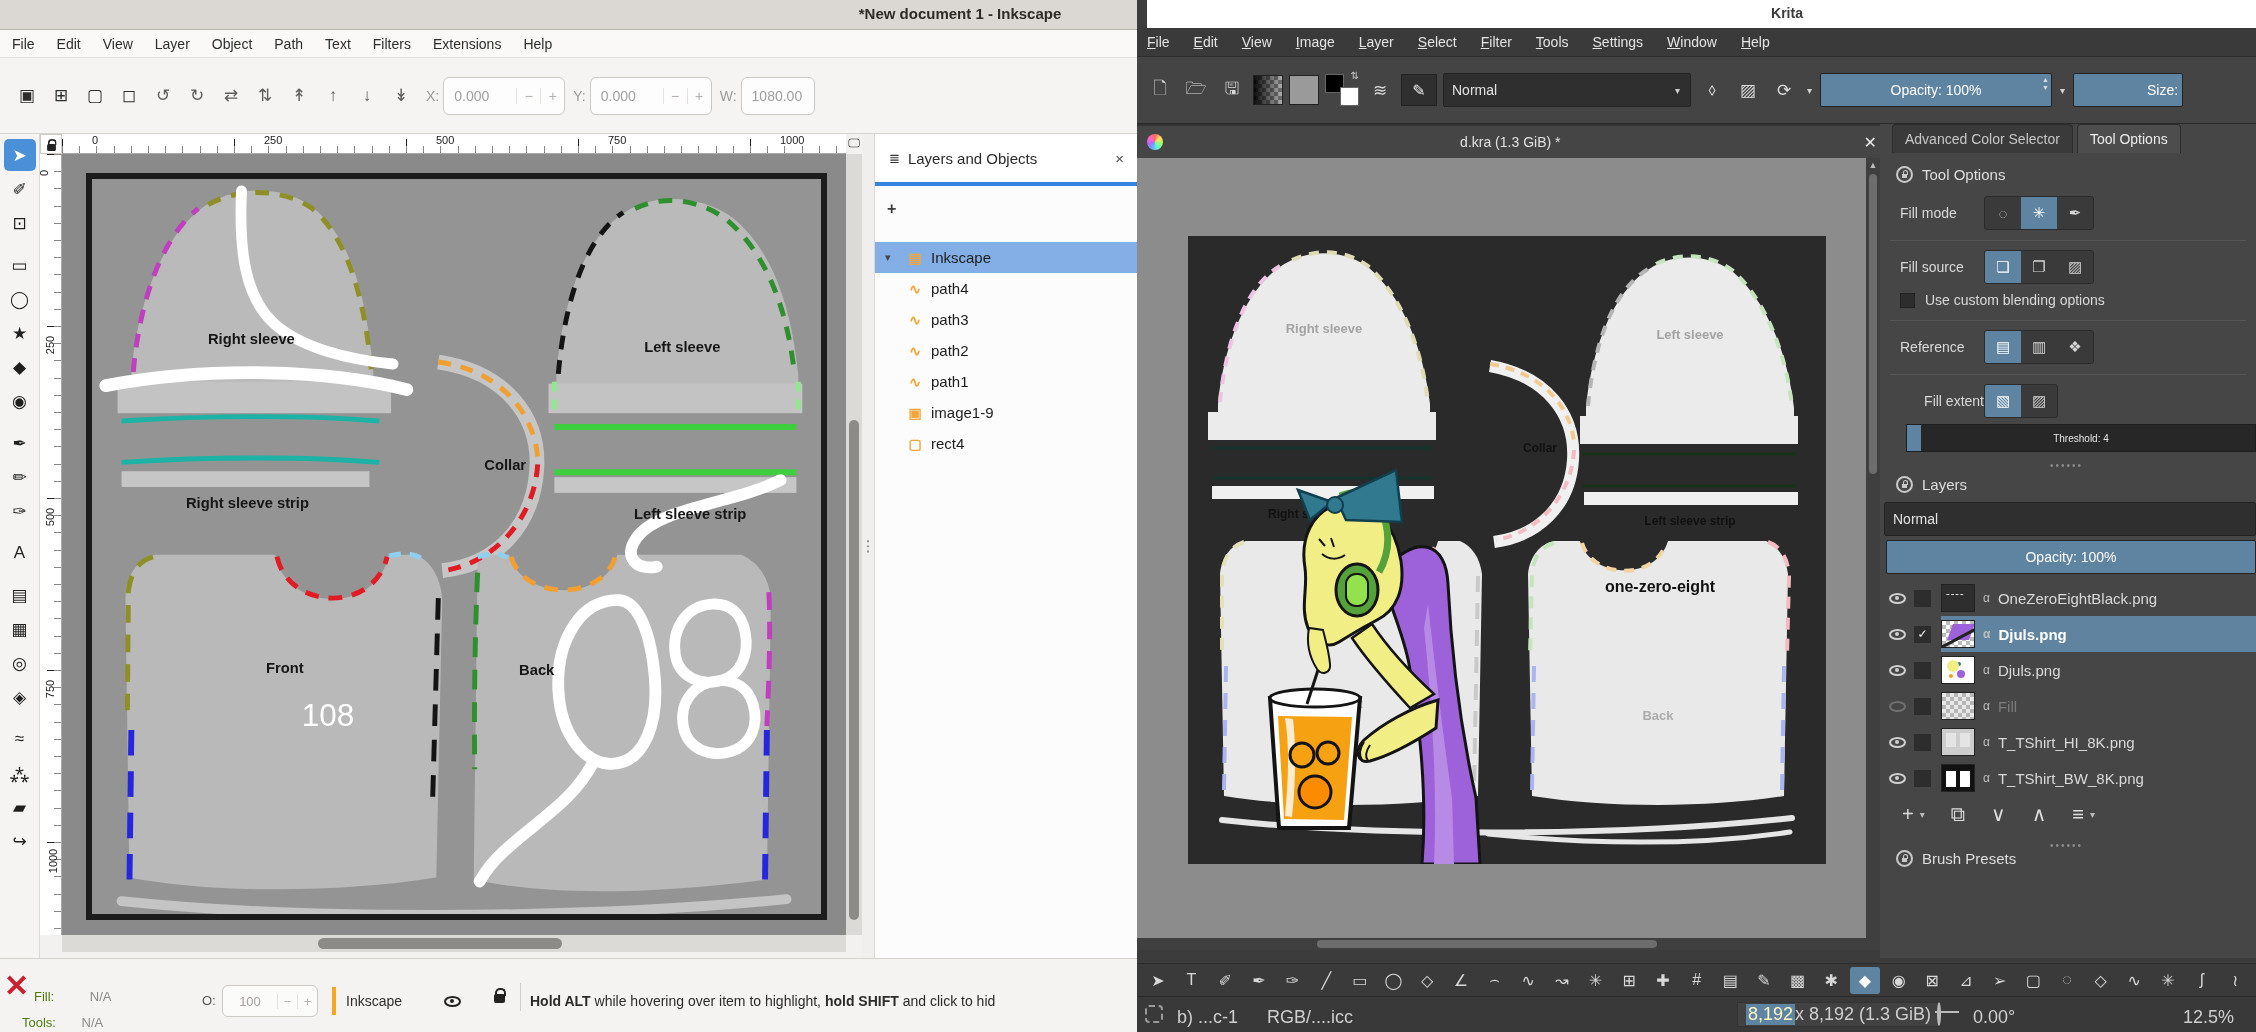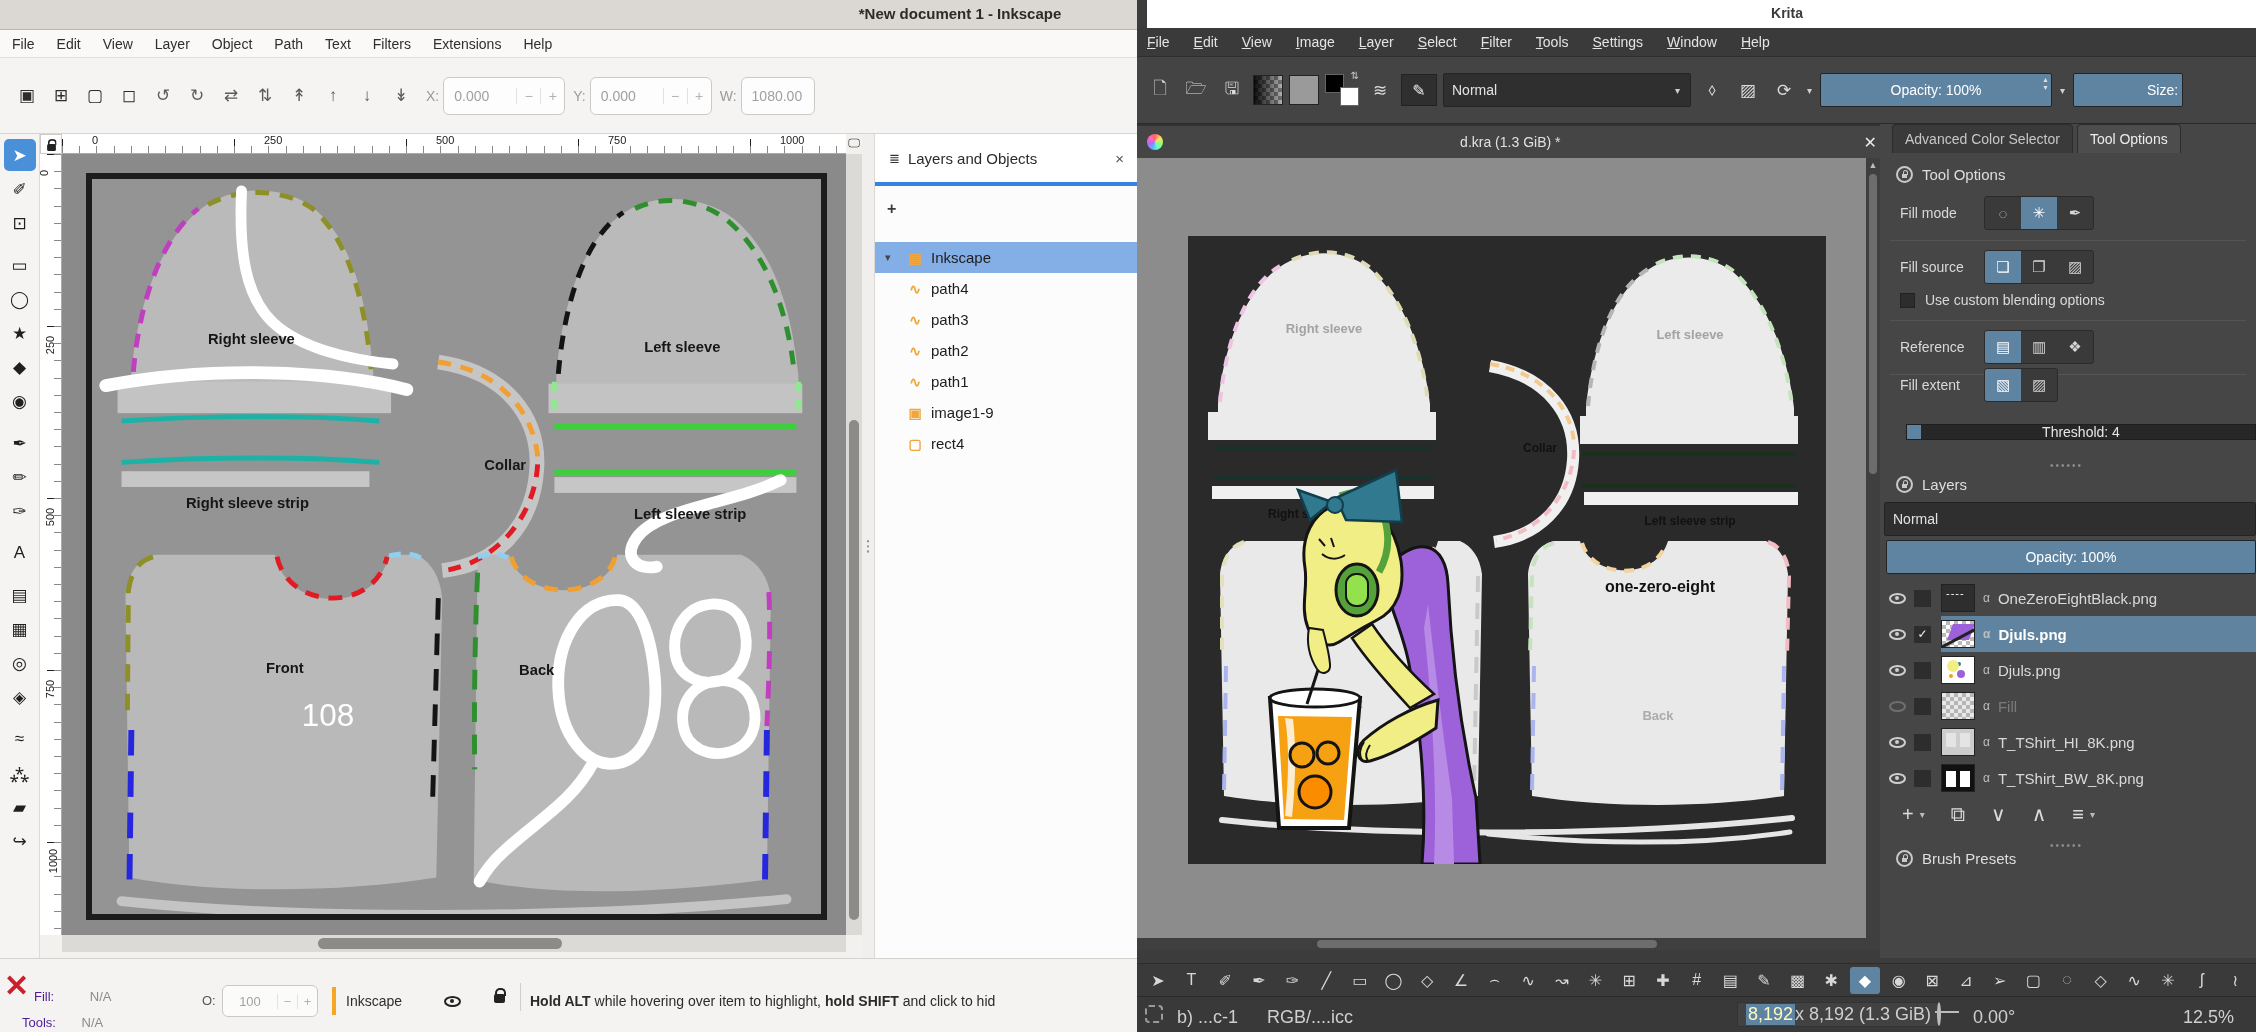--- a/index.html
+++ b/index.html
@@ -52,21 +52,21 @@
   .panel-tab .bar{position:absolute;left:0;bottom:-4px;width:100%;height:4px;background:#3584e4;}
   .addlayer{position:absolute;left:12px;top:66px;width:26px;height:24px;color:#3a3a3a;font-size:16px;font-weight:bold;}
   .ltree{position:absolute;left:0;top:108px;width:263px;}
   .lrow{display:flex;align-items:center;height:31px;padding-left:10px;font-size:15px;color:#1d1d1d;gap:7px;}
   .lrow.selected{background:#84aee6;}
   .lrow .exp{width:14px;font-size:11px;color:#444;}
   .lrow .oic{width:18px;text-align:center;color:#f0a63c;font-size:14px;font-weight:bold;}
 
   .ink-status{left:0;top:958px;width:1137px;height:74px;background:#f4f3f1;border-top:1px solid #d5d1cd;font-size:13px;color:#3a3a3a;}
   .noflag{left:4px;top:12px;font-size:30px;color:#cc1f2e;font-weight:bold;line-height:1;}
-  .fs-lab{color:#4c1d95;} .fs-val{color:#8a8a8a;}
+  .fs-lab{color:#4d7c0f;} .fs-val{color:#8a8a8a;}
   .opa-box{left:222px;top:26px;width:96px;height:32px;border:1px solid #ccc8c4;border-radius:6px;background:#fbfbfa;display:flex;align-items:center;}
   .opa-box .v{flex:1;text-align:center;color:#a5a2a0;}
   .opa-box .b{width:20px;text-align:center;color:#b5b2ae;border-left:1px solid #e4e1de;}
   .layer-chip{left:332px;top:28px;width:4px;height:28px;background:#f5a623;}
   .ink-eye,.ink-lock{color:#222;}
   .hint{left:530px;top:34px;width:598px;white-space:nowrap;overflow:hidden;color:#2b2b2b;font-size:14px;}
   .css-eye{display:inline-block;width:17px;height:11px;border:2px solid currentColor;border-radius:50%;position:relative;}
   .css-eye::after{content:'';position:absolute;width:4px;height:4px;border-radius:50%;background:currentColor;left:4px;top:1px;}
   .css-lock{display:inline-block;width:11px;height:9px;background:currentColor;border-radius:2px;position:relative;margin-top:7px;}
   .css-lock::before{content:'';position:absolute;left:1px;top:-6px;width:7px;height:6px;border:2px solid currentColor;border-bottom:none;border-radius:5px 5px 0 0;}
@@ -116,21 +116,21 @@
   .klock{width:17px;height:17px;border:2px solid #c9c9c9;border-radius:50%;position:relative;display:inline-block;}
   .klock::after{content:'';position:absolute;left:4px;top:6px;width:5px;height:4px;background:#c9c9c9;}
   .klock::before{content:'';position:absolute;left:5px;top:2px;width:3px;height:4px;border:1px solid #c9c9c9;border-bottom:none;border-radius:3px 3px 0 0;}
   .to-row{position:absolute;left:20px;display:flex;align-items:center;font-size:14px;color:#d9d9d9;}
   .to-row .lbl{width:84px;}
   .btn-group{display:flex;background:#3a3a3a;border:1px solid #2b2b2b;border-radius:3px;overflow:hidden;}
   .gbtn{width:36px;height:32px;display:flex;align-items:center;justify-content:center;font-size:15px;color:#d5d5d5;}
   .gbtn.sel{background:#5f84a2;color:#fff;}
   .k-sep{position:absolute;left:10px;width:356px;height:1px;background:#555;}
   .kcheck{width:15px;height:15px;background:#2d2d2d;border:1px solid #222;display:inline-block;margin-right:10px;}
-  .kthresh{position:absolute;left:26px;height:16px;background:#272727;border:1px solid #1f1f1f;color:#e6e6e6;font-size:14px;display:flex;align-items:center;justify-content:center;}
+  .kthresh{position:absolute;left:26px;height:28px;background:#272727;border:1px solid #1f1f1f;color:#e6e6e6;font-size:10px;display:flex;align-items:center;justify-content:center;}
   .kthresh .fill{position:absolute;left:0;top:0;width:14px;height:100%;background:#5f84a2;}
   .dots-h{position:absolute;color:#8c8c8c;font-size:10px;letter-spacing:2px;}
 
   .krow{position:absolute;left:0;width:376px;height:36px;display:flex;align-items:center;font-size:15px;color:#d9d9d9;}
   .krow .eyec{width:34px;display:flex;justify-content:center;color:#cfcfcf;}
   .krow.hidden .eyec{color:#6f6f6f;}
   .krow.hidden .eyec .css-eye::after{display:none;}
   .krow .chk{width:17px;height:17px;background:#2d2d2d;margin-right:10px;text-align:center;font-size:12px;line-height:17px;color:#eee;}
   .krow-main{flex:1;display:flex;align-items:center;height:36px;gap:8px;}
   .krow.selected .krow-main{background:#60849f;color:#fff;font-weight:bold;}
@@ -617,21 +617,21 @@
       <div class="k-sep" style="top:196px;"></div>
       <div class="to-row" style="top:206px;">
         <span class="lbl">Reference</span>
         <span class="btn-group">
           <span class="gbtn sel">▤</span>
           <span class="gbtn">▥</span>
           <span class="gbtn">❖</span>
         </span>
       </div>
       <div class="k-sep" style="top:250px;"></div>
-      <div class="to-row" style="top:244px;">
+      <div class="to-row" style="top:260px;text-align:right;">
         <span class="lbl">Fill extent</span>
         <span class="btn-group">
           <span class="gbtn sel">▧</span>
           <span class="gbtn">▨</span>
         </span>
       </div>
       <div class="kthresh" style="top:300px;width:350px;">
         <span class="fill"></span>
         <span>Threshold: 4</span>
       </div>

